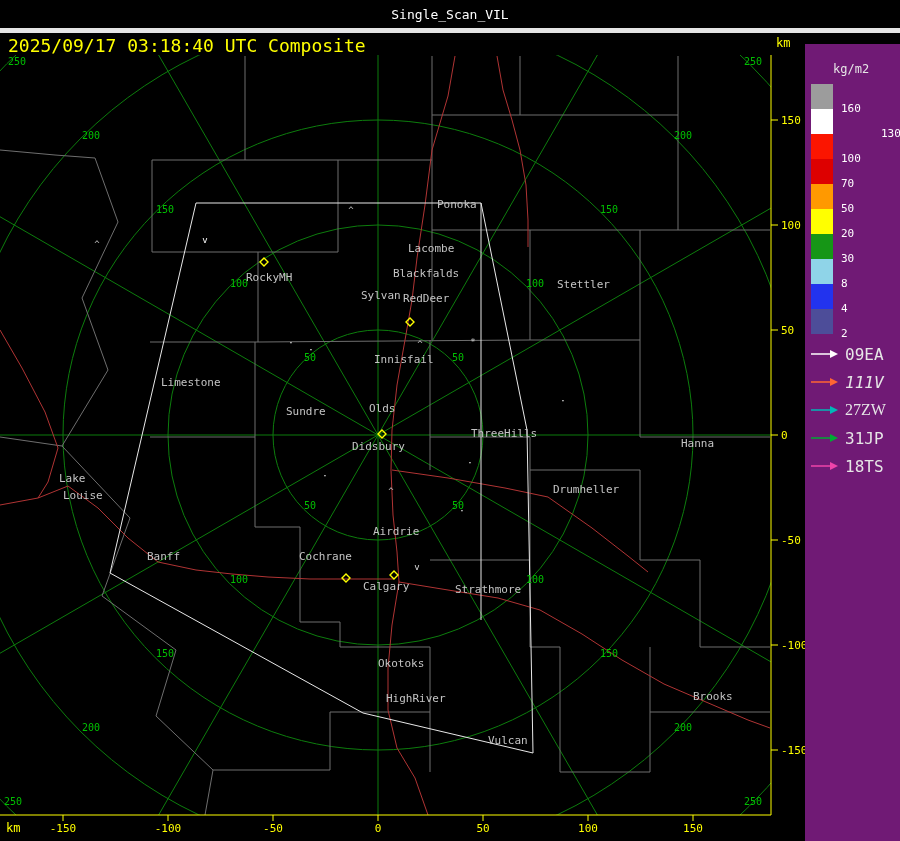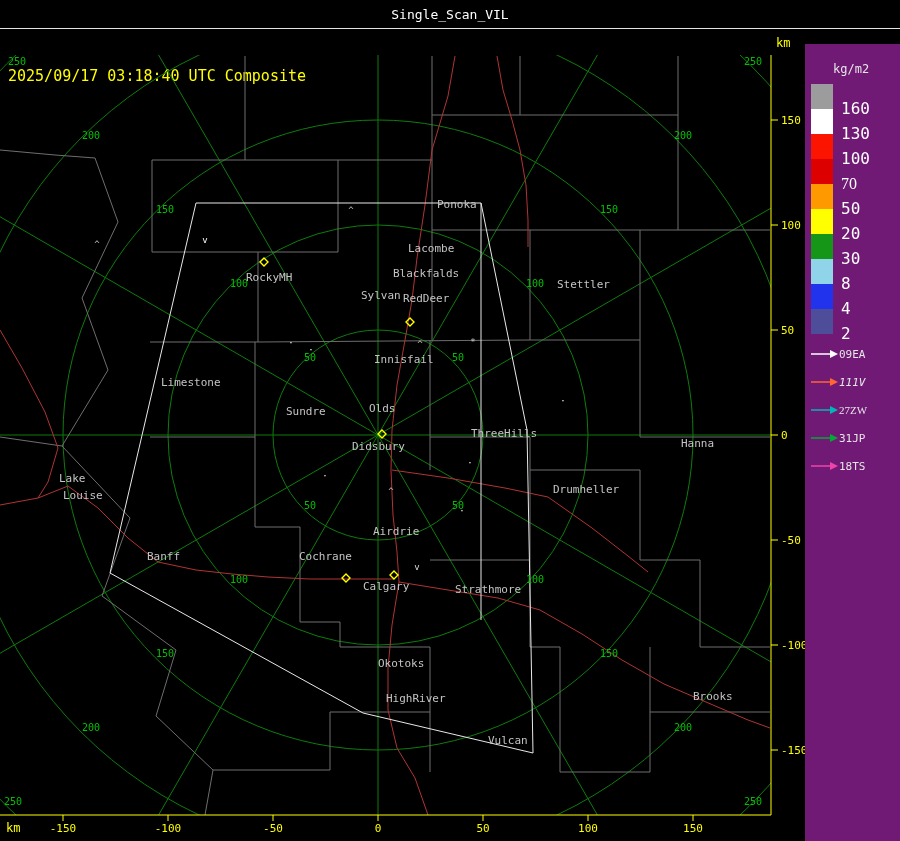--- a/index.html
+++ b/index.html
@@ -1,33 +1,33 @@
 <!DOCTYPE html>
 <html><head>
 <meta charset="utf-8">
 <style>
   html,body{margin:0;padding:0;background:#000;}
   body{width:900px;height:841px;position:relative;overflow:hidden;
        font-family:"DejaVu Sans Mono","Liberation Mono",monospace;}
   .titlebar{position:absolute;top:0;left:0;width:900px;height:28px;
-            border-bottom:1px solid #e5e5e5;display:flex;align-items:center;
+            border-bottom:5px solid #e5e5e5;display:flex;align-items:center;
             justify-content:center;color:#ffffff;font-size:13px;}
-  .timestamp{position:absolute;top:35px;left:8px;color:#ffff00;font-size:15px;margin-top:32px;}
+  .timestamp{position:absolute;top:35px;left:8px;color:#ffff00;font-size:18px;}
   .km-top{position:absolute;top:36px;left:776px;color:#ffff00;font-size:12px;}
   #map-svg{position:absolute;top:55px;left:0;overflow:visible;}
   #map-svg text{font-family:"DejaVu Sans Mono","Liberation Mono",monospace;}
   .legend{position:absolute;top:44px;left:805px;width:95px;height:812px;background:#701a75;}
   .legend-unit{position:absolute;top:18px;left:28px;color:#e6e6e6;font-size:12px;}
   .legend-scale{position:absolute;top:40px;left:0;width:95px;height:260px;}
   .swatch{position:absolute;left:6px;width:22px;height:25px;}
-  .scale-label{position:absolute;left:36px;color:#ffffff;font-size:16px;line-height:13px;}
+  .scale-label{position:absolute;left:36px;color:#ffffff;font-size:11px;line-height:13px;}
   .legend-stations{position:absolute;top:296px;left:0;width:95px;}
   .station-row{position:relative;height:28px;display:flex;align-items:center;}
   .station-row svg{margin-left:4px;}
-  .station-label{font-size:11px;}
+  .station-label{margin-left:6px;font-size:16px;}
 </style>
 </head>
 <body>
 
 <div class="titlebar">
   <span>Single_Scan_VIL</span>
 </div>
 
 <div class="timestamp">2025/09/17 03:18:40 UTC Composite</div>
 <div class="km-top">km</div>
@@ -187,25 +187,25 @@
     <text x="693" y="832" fill="#ffff00" font-size="11" text-anchor="middle">150</text>
     <text x="6" y="832" fill="#ffff00" font-size="12" text-anchor="start">km</text>
   </svg>
 
 <div class="legend">
   <div class="legend-unit">kg/m2</div>
   <div class="legend-scale">
       <div class="swatch" style="top: 0px; background: rgb(156, 156, 156);"></div>
       <span class="scale-label" style="top: 18px;">160</span>
       <div class="swatch" style="top: 25px; background: rgb(255, 255, 255);"></div>
-      <span class="scale-label" style="top: 43px;">130</span>
+      <span class="scale-label" style="top: 43px; margin-left: 40px;">130</span>
       <div class="swatch" style="top: 50px; background: rgb(251, 21, 0);"></div>
       <span class="scale-label" style="top: 68px;">100</span>
       <div class="swatch" style="top: 75px; background: rgb(221, 0, 0);"></div>
-      <span class="scale-label" style="top: 93px; font-family: Liberation Serif, serif;">70</span>
+      <span class="scale-label" style="top: 93px;">70</span>
       <div class="swatch" style="top: 100px; background: rgb(255, 153, 0);"></div>
       <span class="scale-label" style="top: 118px;">50</span>
       <div class="swatch" style="top: 125px; background: rgb(255, 255, 0);"></div>
       <span class="scale-label" style="top: 143px;">20</span>
       <div class="swatch" style="top: 150px; background: rgb(22, 150, 22);"></div>
       <span class="scale-label" style="top: 168px;">30</span>
       <div class="swatch" style="top: 175px; background: rgb(143, 212, 232);"></div>
       <span class="scale-label" style="top: 193px;">8</span>
       <div class="swatch" style="top: 200px; background: rgb(34, 51, 238);"></div>
       <span class="scale-label" style="top: 218px;">4</span>

